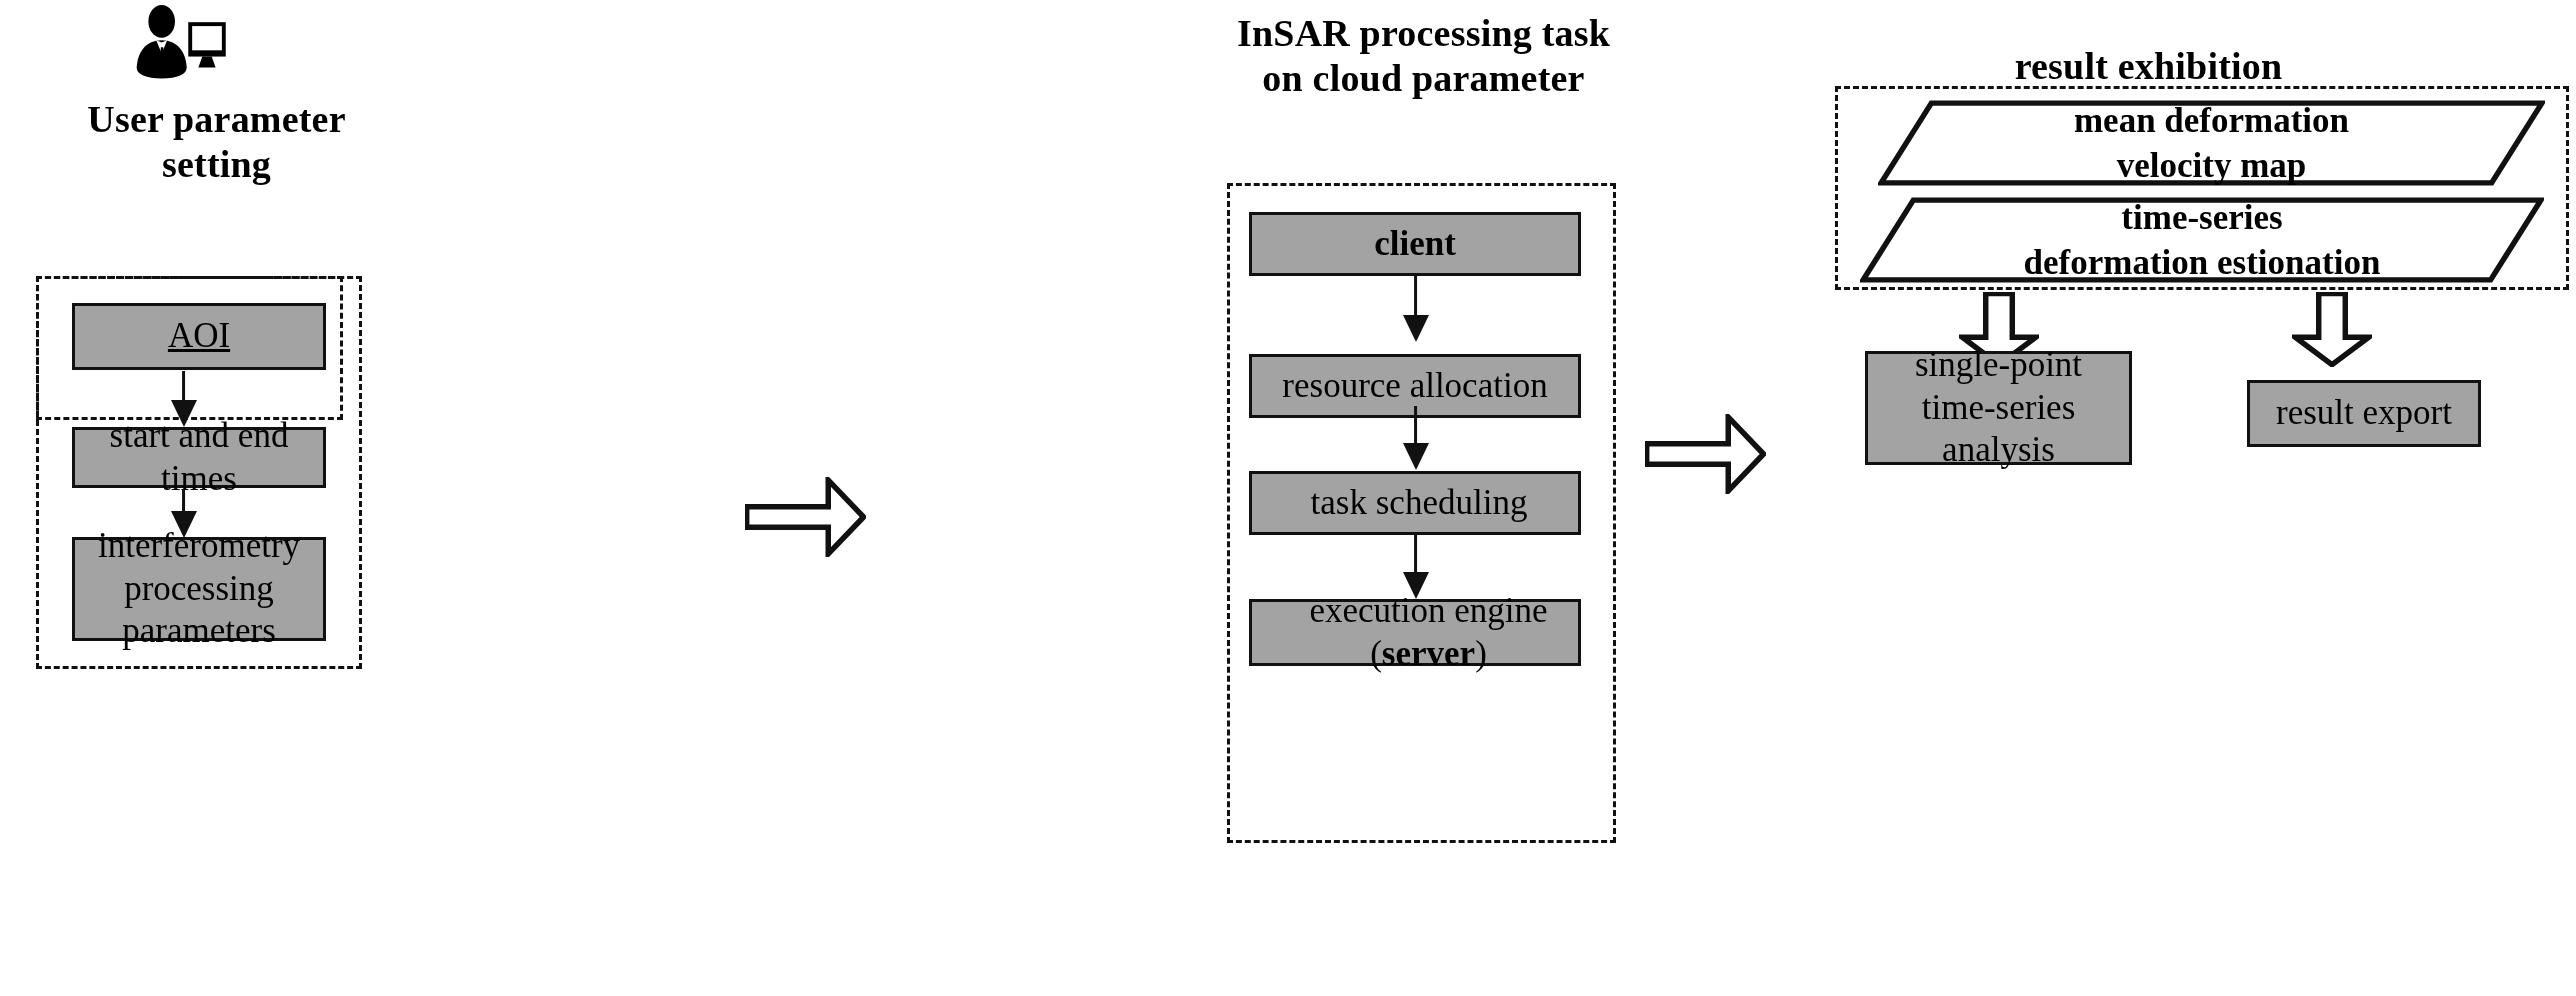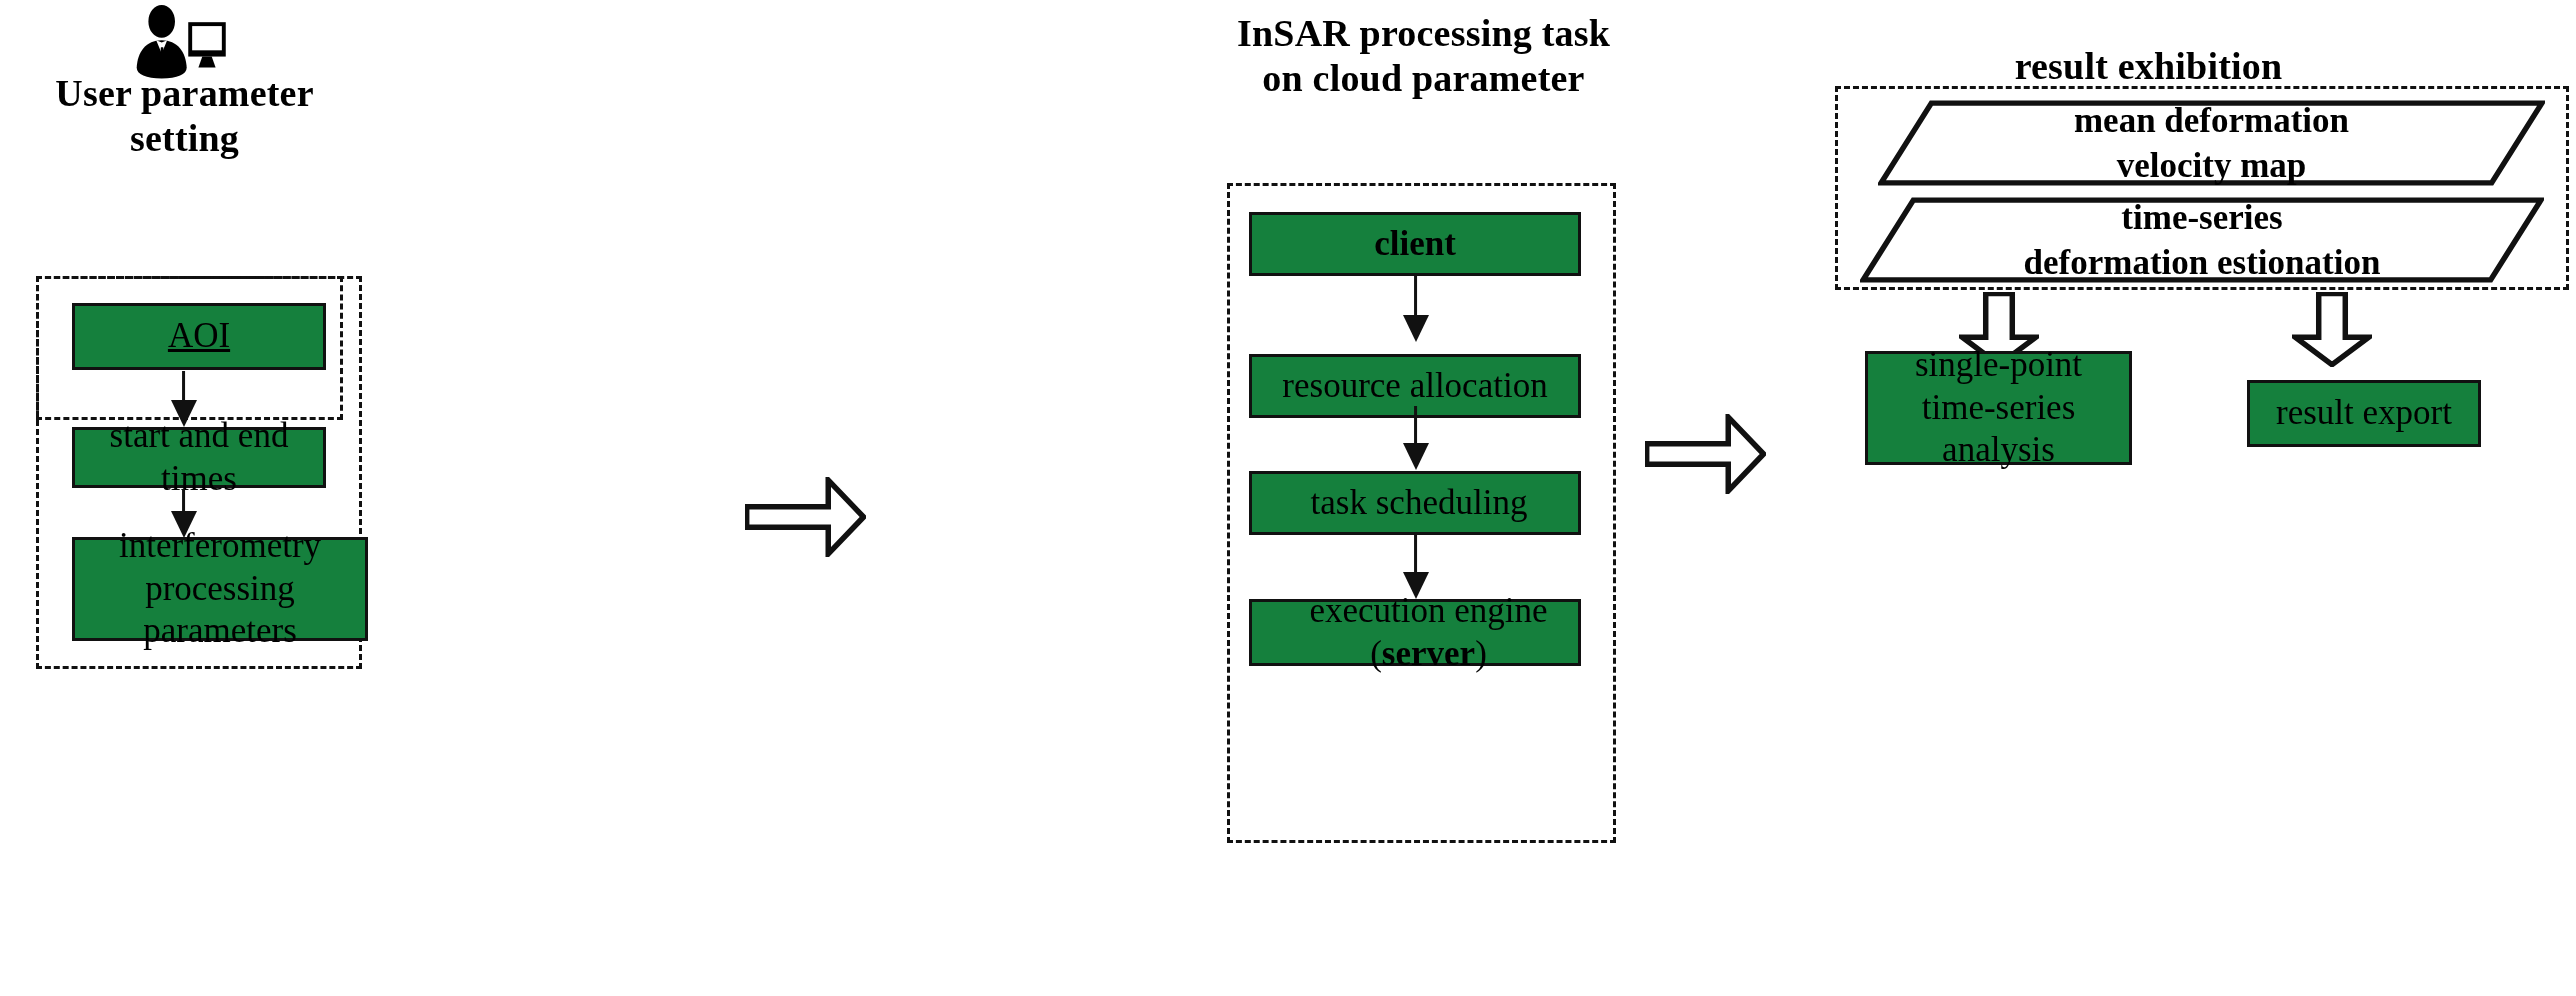--- a/index.html
+++ b/index.html
@@ -10,21 +10,21 @@
   .dashed-group {
     position:absolute;
     border:3.9px dashed #111;
     box-sizing:border-box;
     background:transparent;
   }
   .node {
     position:absolute;
     box-sizing:border-box;
     border:3.1px solid #111;
-    background:#15803d;
+    background:#a3a3a3;
     display:flex; align-items:center; justify-content:center;
     text-align:center;
     line-height:1.22;
     font-size:35px;
     font-weight:400;
   }
   .node.bold { font-weight:700; }
   .node span.inner { display:block; padding:0 11px; }
   .group-title {
     position:absolute;
@@ -82,21 +82,21 @@
 
       <path d="M33 54 L36 54 L38 76 L34 80 L31 76 Z" fill="#000"></path>
 
       <rect x="68" y="22" width="48" height="44" fill="#000"></rect>
       <rect x="73" y="27" width="38" height="31" fill="#fff"></rect>
 
       <path d="M86 66 L98 66 L103 80 L81 80 Z" fill="#000"></path>
     </svg>
   </div>
 
-  <div class="group-title" style="left:0px; top:71px; width:369px;">User parameter setting</div>
+  <div class="group-title" style="left:0px; top:97px; width:369px;padding-left:32px;">User parameter setting</div>
 
   <div class="dashed-group" style="left:36px; top:276px; width:307px; height:144px;"></div>
 
   <div class="dashed-group" id="col1-frame" style="left: 36px; top: 276px; width: 326px; height: 393px;"></div>
 
   <div class="node" style="left:72px; top:303px; width:254px; height:67px;text-decoration:underline;">
     <span class="inner">AOI</span>
   </div>
 
   <div class="v-arrow" style="left:168px; top:371px; width:31px; height:56px;">
@@ -106,21 +106,21 @@
 
   <div class="node" style="left:72px; top:427px; width:254px; height:61px;">
     <span class="inner">start and end times</span>
   </div>
 
   <div class="v-arrow" style="left:168px; top:489px; width:31px; height:49px;">
     <div class="shaft" style="height:27px;"></div>
     <div class="head"></div>
   </div>
 
-  <div class="node" style="left:72px; top:537px; width:296px; height:104px;">
+  <div class="node" style="left:72px; top:537px; width:254px; height:104px;">
     <span class="inner">
       <span>interferometry processing</span><br>
       <span>parameters</span>
     </span>
   </div>
 
   <div class="block-arrow" style="left:745px; top:477px; width:121px; height:80px;">
     <svg viewBox="0 0 154 102" xmlns="http://www.w3.org/2000/svg">
       <polygon points="2,38 106,38 106,4 151,51 106,98 106,64 2,64" fill="#fff" stroke="#111" stroke-width="7" stroke-linejoin="miter"></polygon>
     </svg>

